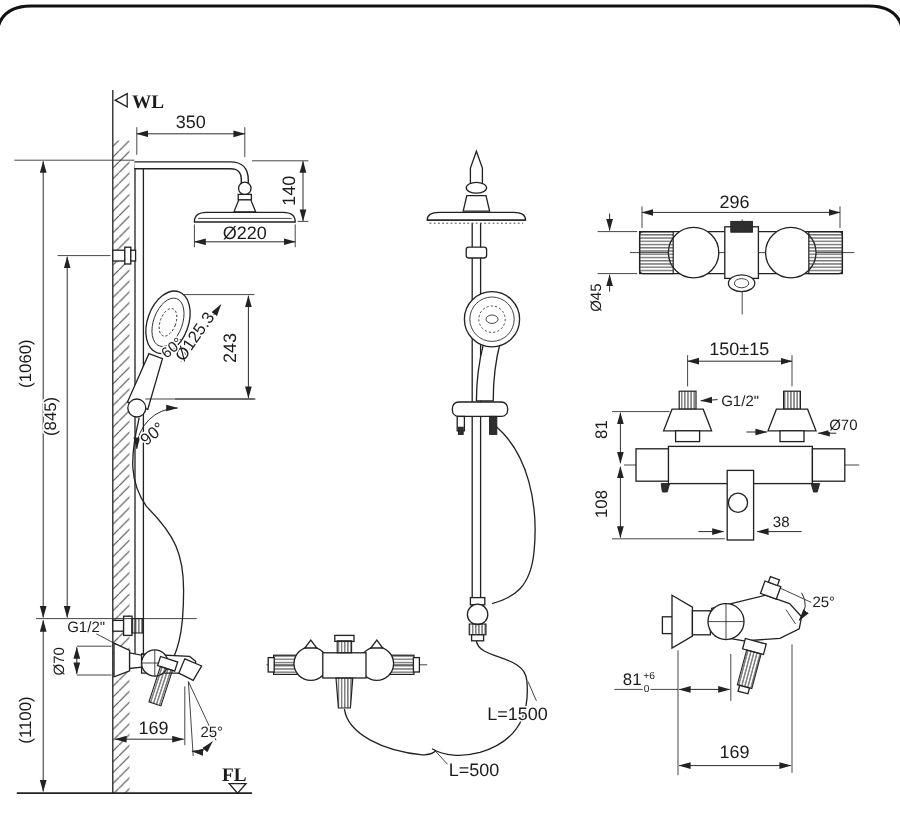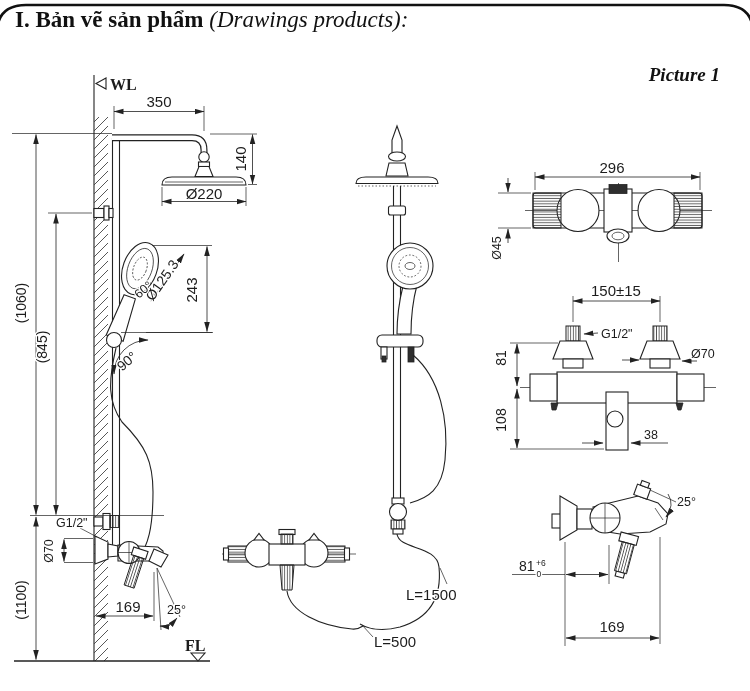--- a/index.html
+++ b/index.html
@@ -23,26 +23,22 @@
   .objf{stroke:#222;stroke-width:1.1;fill:#fff;}
   .thin{stroke:#222;stroke-width:.7;fill:none;}
   .dimln{stroke:#222;stroke-width:.8;fill:none;}
   .dark{fill:#2e2e2e;stroke:#222;stroke-width:.8;}
 </style>
 </head>
 <body>
 
 <div id="stage">
 
-  <div id="title">
-    <span class="tb">I. Bản vẽ sản phẩm</span><span class="ti"> (Drawings products):</span>
-  </div>
 
   <div id="figcap">
-    <div class="f2">Picture 1</div>
   </div>
 
   <svg width="750" height="691" viewBox="0 0 750 691">
     <defs>
       <marker id="ah" orient="auto-start-reverse" markerUnits="userSpaceOnUse" markerWidth="11" markerHeight="7" refX="9.5" refY="3">
         <path d="M0,0.2 L10,3 L0,5.8 Z" fill="#222"></path>
       </marker>
       <pattern id="wallHatch" width="9" height="9" patternUnits="userSpaceOnUse">
         <path d="M0,9 L9,0" stroke="#444" stroke-width="0.9"></path>
       </pattern>

